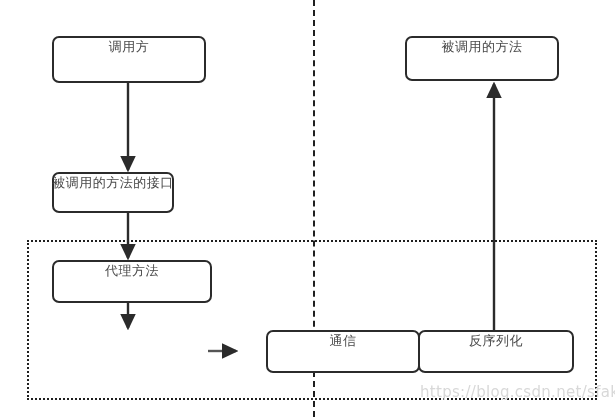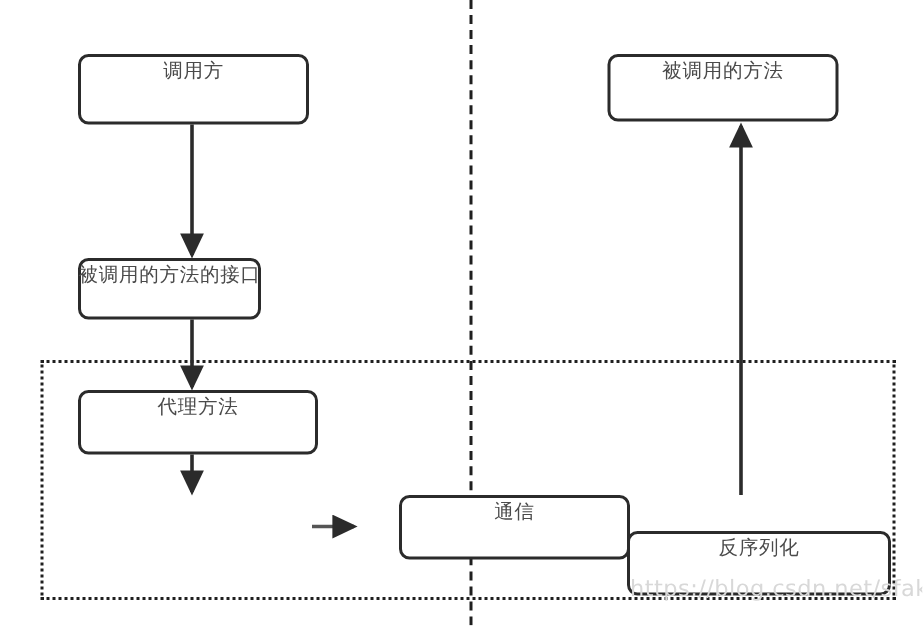--- a/index.html
+++ b/index.html
@@ -108,21 +108,21 @@
 
   <div class="node" id="node-proxy-method" style="left: 52px; top: 260px; width: 160px; height: 43px; border-color: rgb(43, 43, 43); color: rgb(74, 74, 74);">
     <span class="node-label">代理方法</span>
   </div>
 
 
   <div class="node" id="node-communication" style="left: 238px; top: 330px; width: 154px; height: 43px; border-color: rgb(43, 43, 43); color: rgb(74, 74, 74); margin-left: 28px;">
     <span class="node-label">通信</span>
   </div>
 
-  <div class="node" id="node-deserialize" style="left: 418px; top: 330px; width: 176px; height: 43px; border-color: rgb(43, 43, 43); color: rgb(74, 74, 74); margin-top: 24px;">
+  <div class="node" id="node-deserialize" style="left: 418px; top: 330px; width: 156px; height: 43px; border-color: rgb(43, 43, 43); color: rgb(74, 74, 74);">
     <span class="node-label">反序列化</span>
   </div>
 
   <div class="node" id="node-called-method" style="left: 405px; top: 36px; width: 154px; height: 45px; border-color: rgb(43, 43, 43); color: rgb(74, 74, 74);">
     <span class="node-label">被调用的方法</span>
   </div>
 
   <div class="watermark" id="watermark-text" style="left: 420px; top: 383px; color: rgb(216, 216, 216);">https://blog.csdn.net/sfakh</div>
 
 </div>

